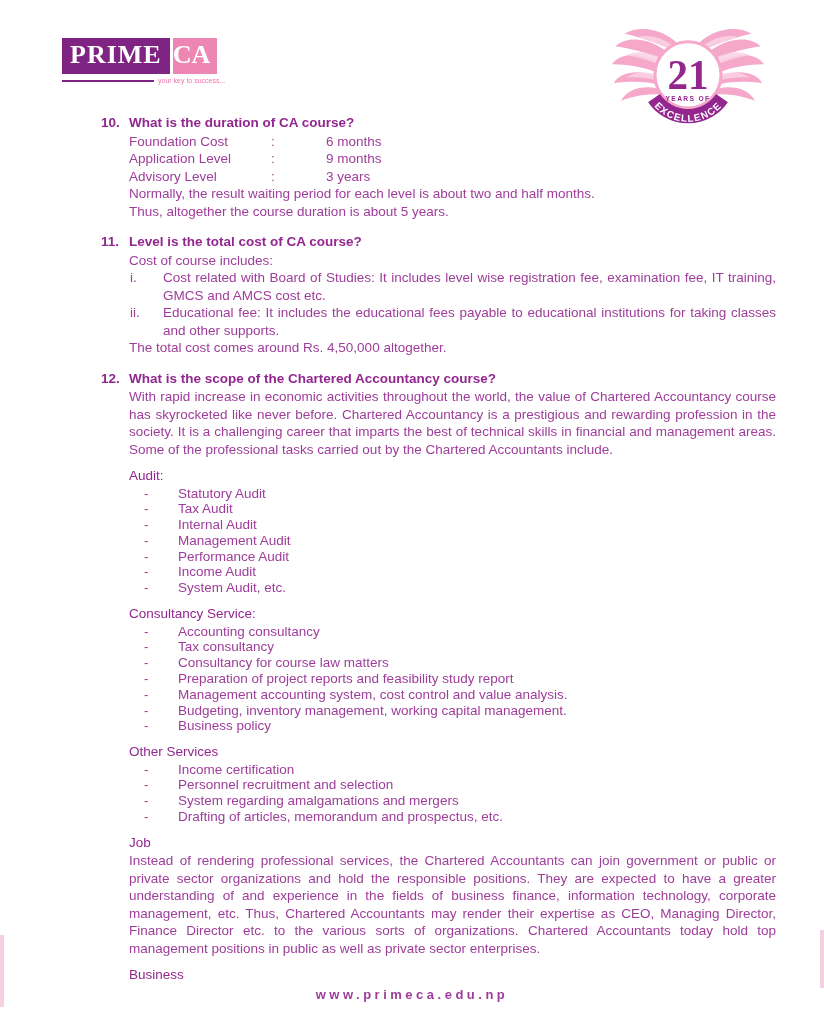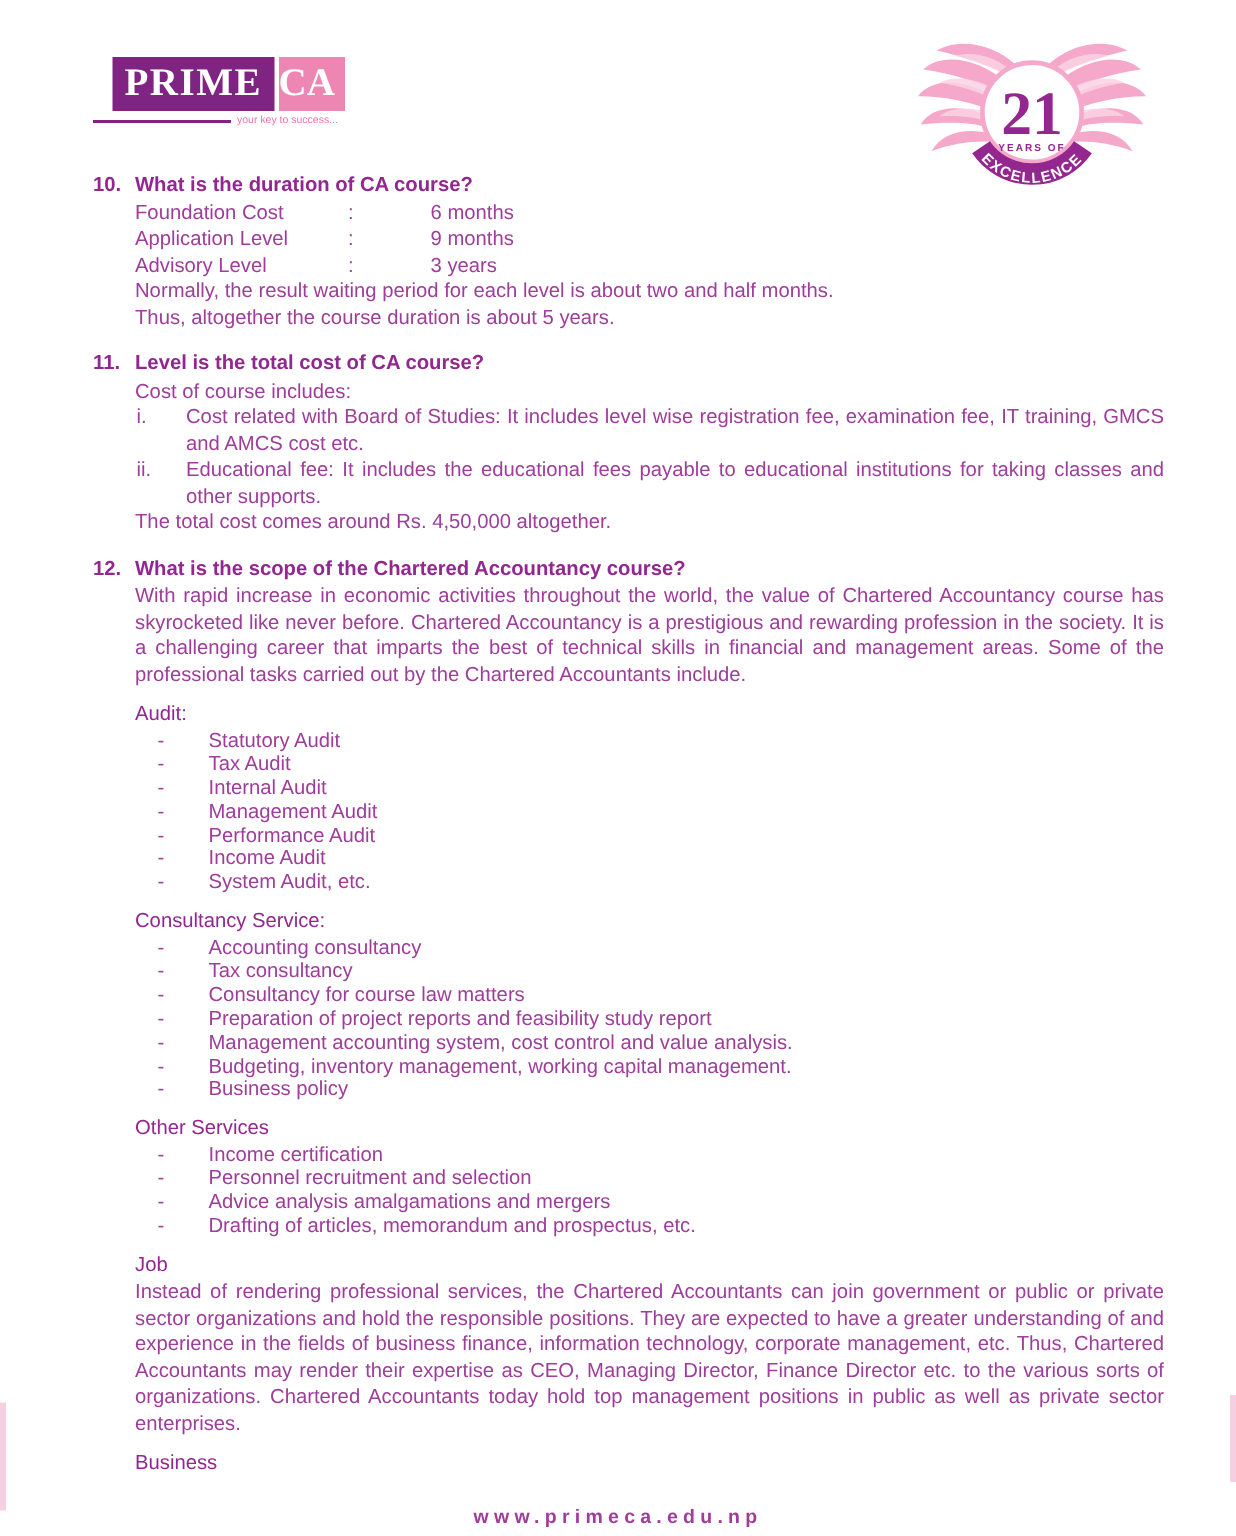--- a/index.html
+++ b/index.html
@@ -19,55 +19,55 @@
     font-family:"Liberation Sans", sans-serif;
     background:#ffffff;
     color:var(--body-text);
     position:relative;
     overflow:hidden;
   }
   .page{width:824px;height:1024px;position:relative;padding:26px 48px 0 62px;}
   
   .header{display:flex;justify-content:space-between;align-items:flex-start;height:84px;}
   .logo{margin-top:12px;margin-left:0;}
-  .logo-boxes{display:flex;gap:3px;margin-left:13px;}
+  .logo-boxes{display:flex;gap:3px;}
   .logo-prime{
     background:var(--logo-purple);color:#fff;
     font-family:"Liberation Serif", serif;font-size:26px;font-weight:bold;
     padding:2px 8px 4px 8px;letter-spacing:1px;line-height:30px;
   }
   .logo-ca{
     background:var(--logo-pink);color:#fff;
     font-family:"Liberation Serif", serif;font-size:26px;font-weight:bold;
     padding:2px 7px 4px 0;line-height:30px;
   }
   .logo-tag-row{display:flex;align-items:center;margin-top:3px;}
   .logo-line{width:92px;height:2px;background:var(--logo-purple);}
   .logo-tagline{color:var(--tagline-pink);font-size:7px;margin-left:4px;white-space:nowrap;}
   .badge{width:152px;height:104px;margin-right:12px;}
   
-  .content{margin-top:4px;}
+  .content{margin-top:4px;margin-left:39px;}
   .qblock{display:flex;margin-bottom:13px;}
   .qnum{width:28px;flex:none;font-weight:bold;color:var(--heading-text);font-size:13.5px;line-height:17.5px;}
   .qbody{flex:1;font-size:13.5px;line-height:17.5px;}
   .qtitle{font-weight:bold;color:var(--heading-text);margin-bottom:1px;}
   .para{text-align:justify;}
   .duration-row{display:flex;}
   .dlabel{width:142px;flex:none;}
   .dcolon{width:55px;flex:none;}
   .subhead{font-weight:normal;color:var(--heading-text);margin-top:9px;margin-bottom:1px;}
   .li{display:flex;line-height:15.8px;}
   .li-marker{width:49px;flex:none;padding-left:15px;}
   .li-text{flex:1;}
   .ri{display:flex;line-height:17.5px;}
   .ri-marker{width:34px;flex:none;padding-left:1px;}
   .ri-text{flex:1;text-align:justify;}
   
   .footer{
-    position:absolute;left:0;bottom:6px;width:100%;
+    position:absolute;left:0;bottom:22px;width:100%;
     text-align:center;color:var(--body-text);
     font-size:13px;font-weight:bold;letter-spacing:3.5px;
   }
   .edge-mark{position:absolute;width:4px;background:var(--edge-pink);}
   .edge-left{left:0;top:935px;height:72px;}
   .edge-right{right:0;top:930px;height:58px;}
   svg text{font-family:"Liberation Sans", sans-serif;}
   .badge-num{font-family:"Liberation Serif", serif;font-weight:bold;fill:var(--ribbon-purple);}
   .badge-years{fill:var(--ribbon-purple);font-weight:bold;letter-spacing:1.5px;}
   .badge-ribbon-text{fill:#ffffff;font-weight:bold;letter-spacing:1.2px;}
@@ -234,21 +234,21 @@
         <div class="li">
             <span class="li-marker">-</span>
             <span class="li-text">Income certification</span>
           </div>
         <div class="li">
             <span class="li-marker">-</span>
             <span class="li-text">Personnel recruitment and selection</span>
           </div>
         <div class="li">
             <span class="li-marker">-</span>
-            <span class="li-text">Advice analysis amalgamations and mergers</span>
+            <span class="li-text">System regarding amalgamations and mergers</span>
           </div>
         <div class="li">
             <span class="li-marker">-</span>
             <span class="li-text">Drafting of articles, memorandum and prospectus, etc.</span>
           </div>
 
         <div class="subhead">Job</div>
         <div class="para">Instead of rendering professional services, the Chartered Accountants can join government or public or private sector organizations and hold the responsible positions. They are expected to have a greater understanding of and experience in the fields of business finance, information technology, corporate management, etc. Thus, Chartered Accountants may render their expertise as CEO, Managing Director, Finance Director etc. to the various sorts of organizations. Chartered Accountants today hold top management positions in public as well as private sector enterprises.</div>
 
         <div class="subhead">Business</div>

